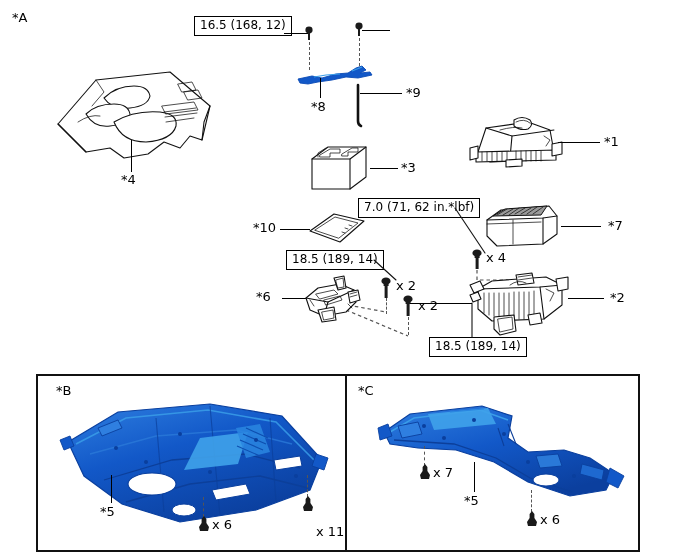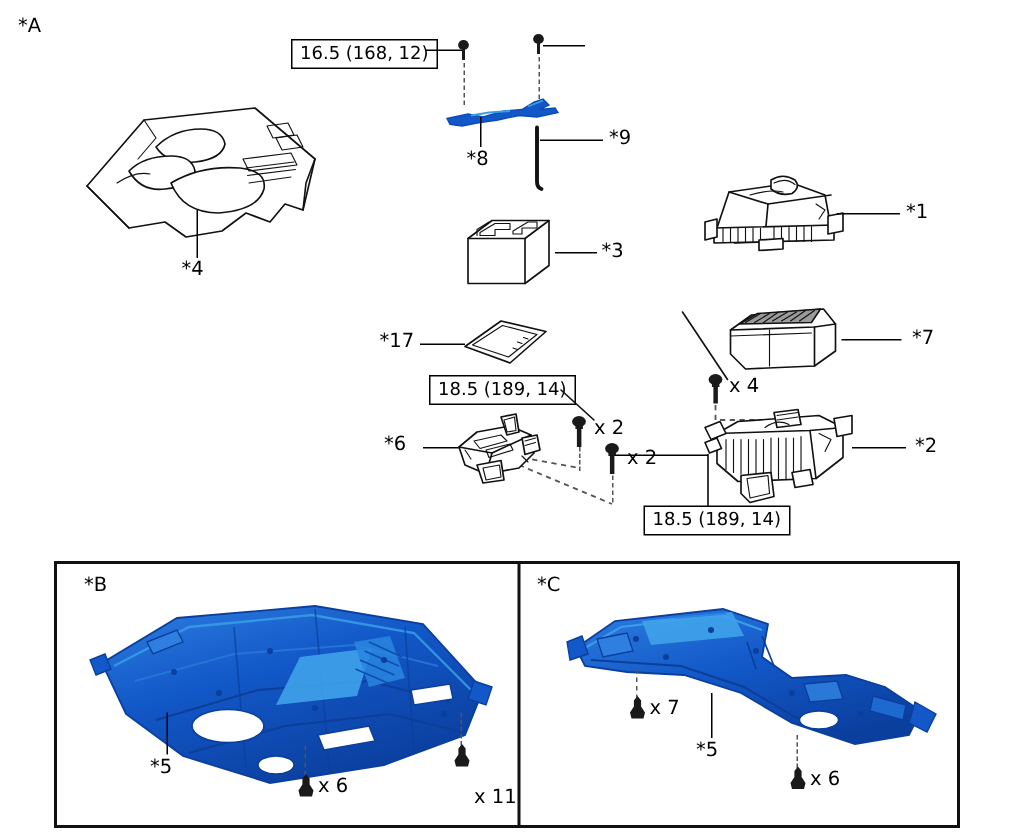--- a/index.html
+++ b/index.html
@@ -107,21 +107,21 @@
       <path class="ln-t" d="M113,55 L145,51"></path>
       <path class="ln-t" d="M114,60 L142,56"></path>
       <path class="ln-t" d="M126,22 L140,20 L144,28 L130,30 Z"></path>
       <path class="ln-t" d="M132,30 L146,28 L150,36 L136,38 Z"></path>
       <path class="ln-t" d="M26,60 Q38,52 48,54"></path>
     </svg>
   </div>
   <div class="abs lead-v" style="left:131px; top:140px; height:32px;"></div>
   <div class="abs ref" style="left:121px; top:172px;">*4</div>
 
-  <div class="abs torque-box" style="left:194px; top:26px;text-align:center;">16.5 (168, 12)</div>
+  <div class="abs torque-box" style="left:194px; top:16px;text-align:center;">16.5 (168, 12)</div>
   <div class="abs lead-h" style="left:284px; top:33px; width:24px;"></div>
 
   <div class="abs" style="left:303px; top:26px;">
     <svg width="12" height="16" viewBox="0 0 12 16">
       <ellipse class="blk" cx="6" cy="4" rx="3.6" ry="3.4"></ellipse>
       <rect class="blk" x="5" y="6" width="2" height="8"></rect>
     </svg>
   </div>
   <div class="abs dash-v" style="left:309px; top:42px; height:28px;"></div>
 
@@ -192,20 +192,21 @@
       <path class="ln" d="M60,14 L60,40"></path>
       <path class="filld" d="M10,12 L22,5 L64,2 L58,11 Z"></path>
       <path class="ln-t" d="M14,11 L24,5 M20,11 L30,5 M26,11 L36,4 M32,10 L42,4 M38,10 L48,4 M44,10 L54,3 M50,10 L60,3"></path>
       <path class="ln-t" d="M30,16 L30,40"></path>
       <path class="ln-t" d="M4,20 L58,18"></path>
     </svg>
   </div>
   <div class="abs lead-h" style="left:561px; top:226px; width:40px;"></div>
   <div class="abs ref" style="left:608px; top:218px;">*7</div>
 
+  <div class="abs torque-box" style="left:358px; top:198px;">7.0 (71, 62 in.*lbf)</div>
   <div class="abs" style="left:455px; top:205px;">
     <svg width="38" height="52" viewBox="0 0 38 52">
       <path class="ln" d="M0,3 L30,48"></path>
     </svg>
   </div>
 
   <div class="abs" style="left:470px; top:249px;">
     <svg width="14" height="22" viewBox="0 0 14 22">
       <ellipse class="blk" cx="7" cy="4" rx="4.6" ry="3.6"></ellipse>
       <rect class="blk" x="4.6" y="6" width="5" height="3"></rect>
@@ -234,21 +235,21 @@
       <path class="fillw" d="M24,42 L44,40 L46,56 L30,60 L24,54 Z"></path>
       <path class="ln-t" d="M28,44 L42,42 L43,54 L30,57 Z"></path>
       <path class="fillw" d="M58,40 L70,38 L72,48 L60,50 Z"></path>
       <path class="ln-t" d="M40,10 Q48,4 56,8"></path>
       <path class="ln-t" d="M76,14 L84,18 L80,26"></path>
     </svg>
   </div>
   <div class="abs lead-h" style="left:568px; top:298px; width:36px;"></div>
   <div class="abs ref" style="left:610px; top:290px;">*2</div>
 
-  <div class="abs ref" style="left:253px; top:220px;">*17</div>
+  <div class="abs ref" style="left:253px; top:220px;">*10</div>
   <div class="abs lead-h" style="left:280px; top:229px; width:30px;"></div>
   <div class="abs" style="left:308px; top:211px;">
     <svg width="60" height="36" viewBox="0 0 60 36">
       <path class="fillw" d="M2,20 L26,3 L56,10 L32,31 Z"></path>
       <path class="ln-t" d="M7,19 L27,6 L50,12 L31,27 Z"></path>
       <path class="ln-t" d="M37,17 L40,18 M34,21 L37,22 M41,14 L44,15"></path>
     </svg>
   </div>
 
   <div class="abs torque-box" style="left:286px; top:250px;">18.5 (189, 14)</div>

